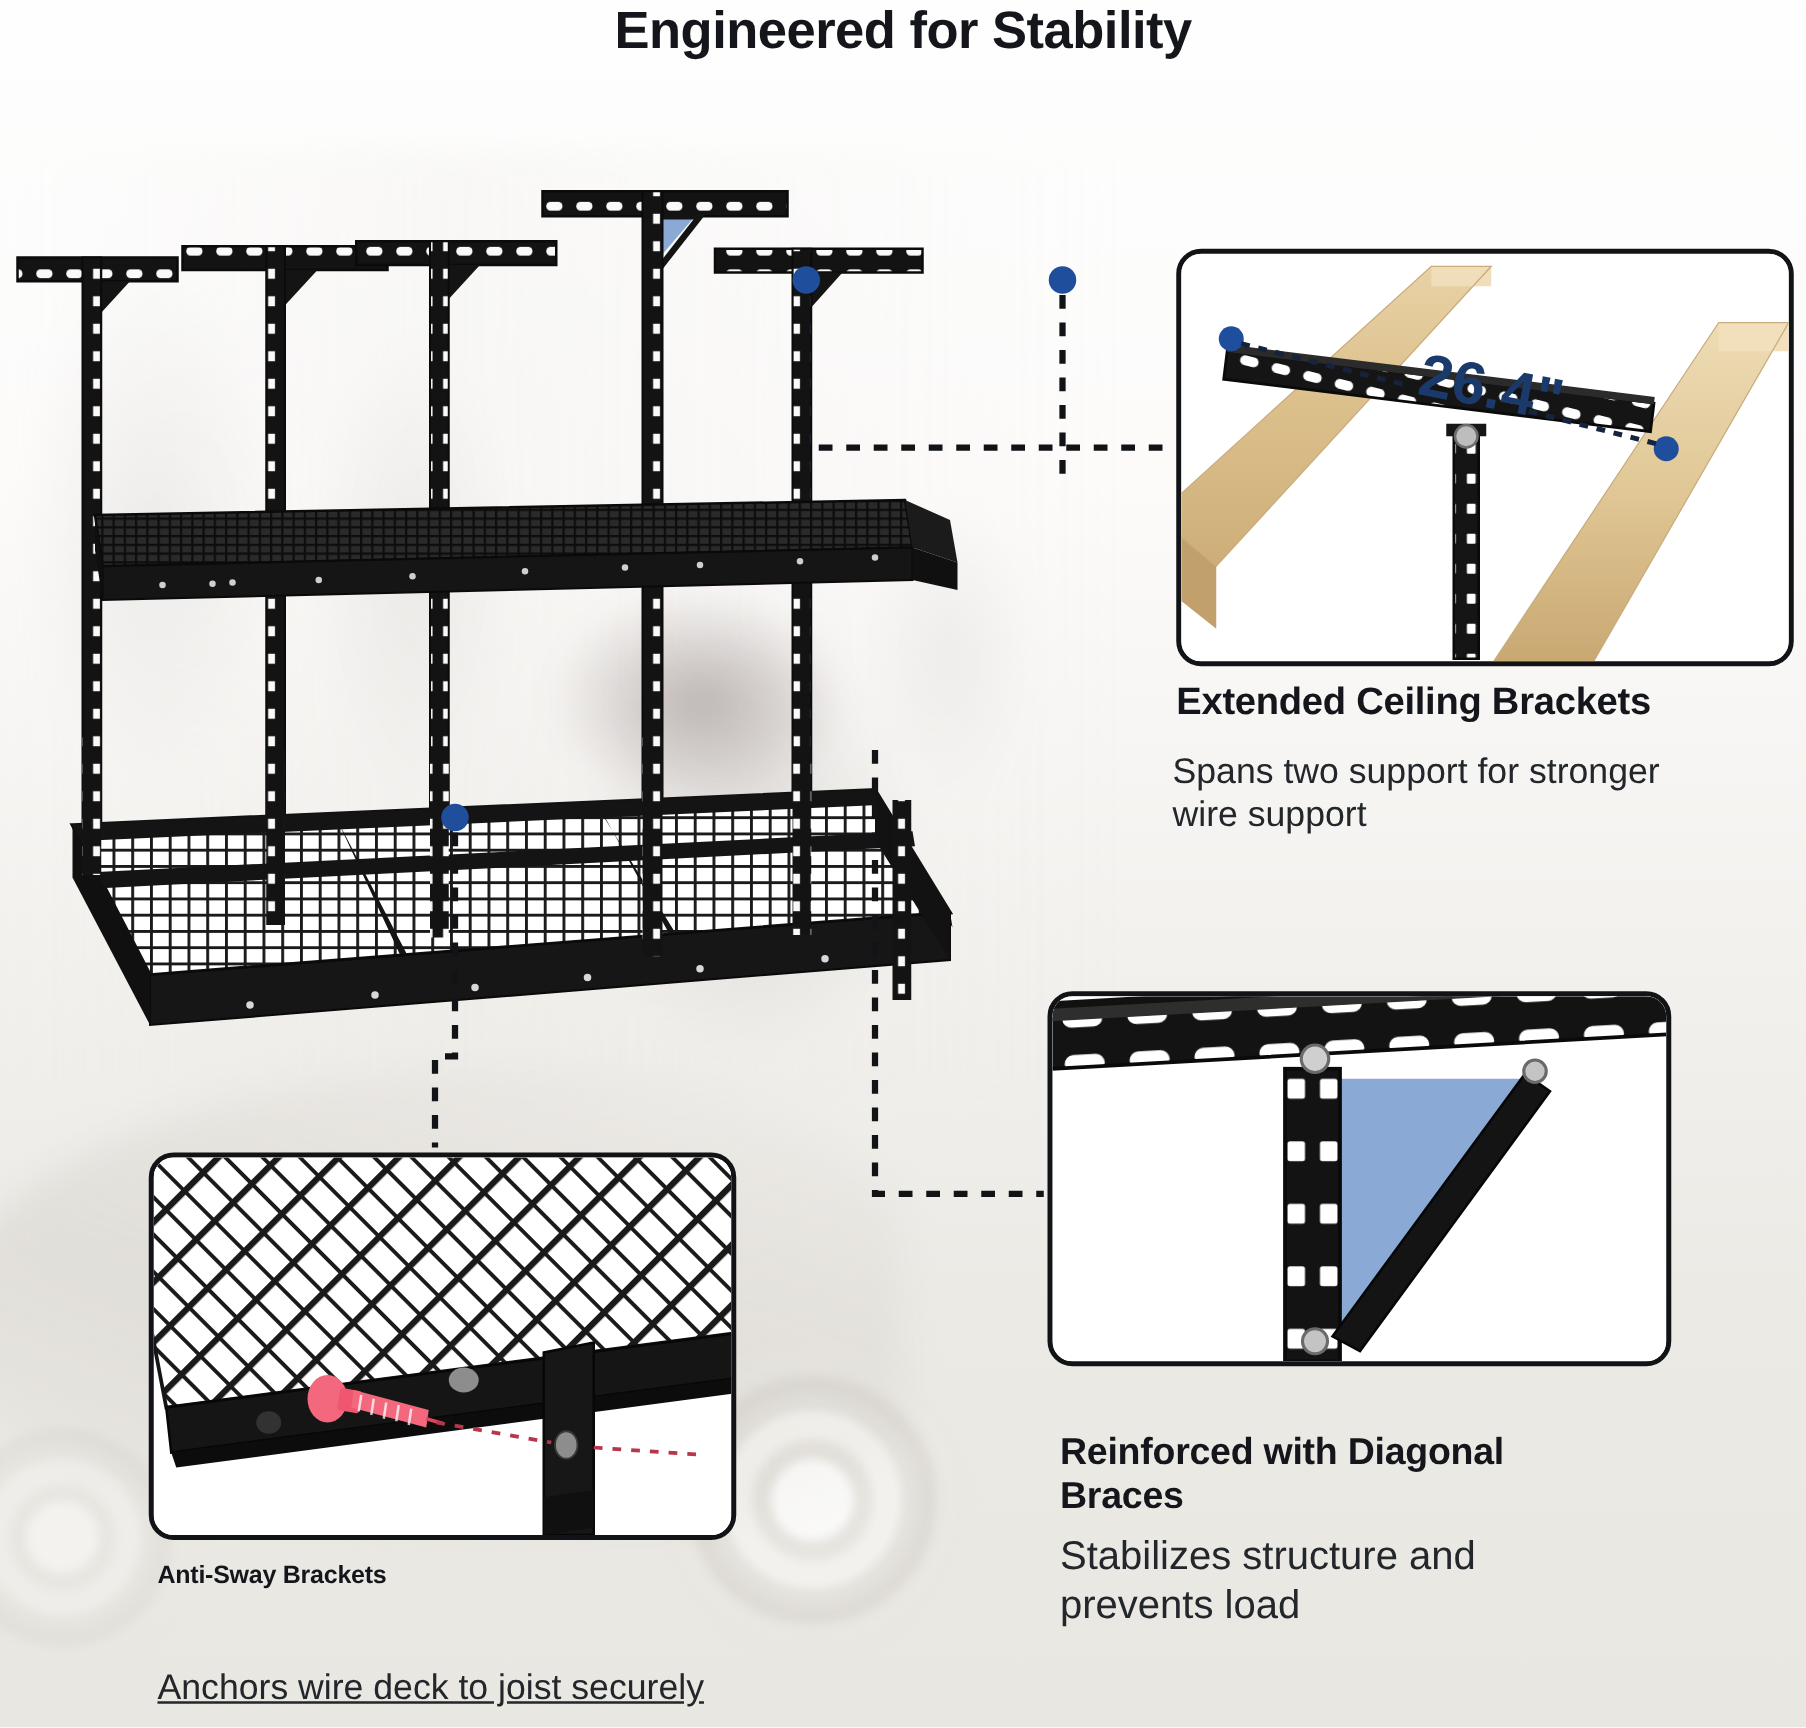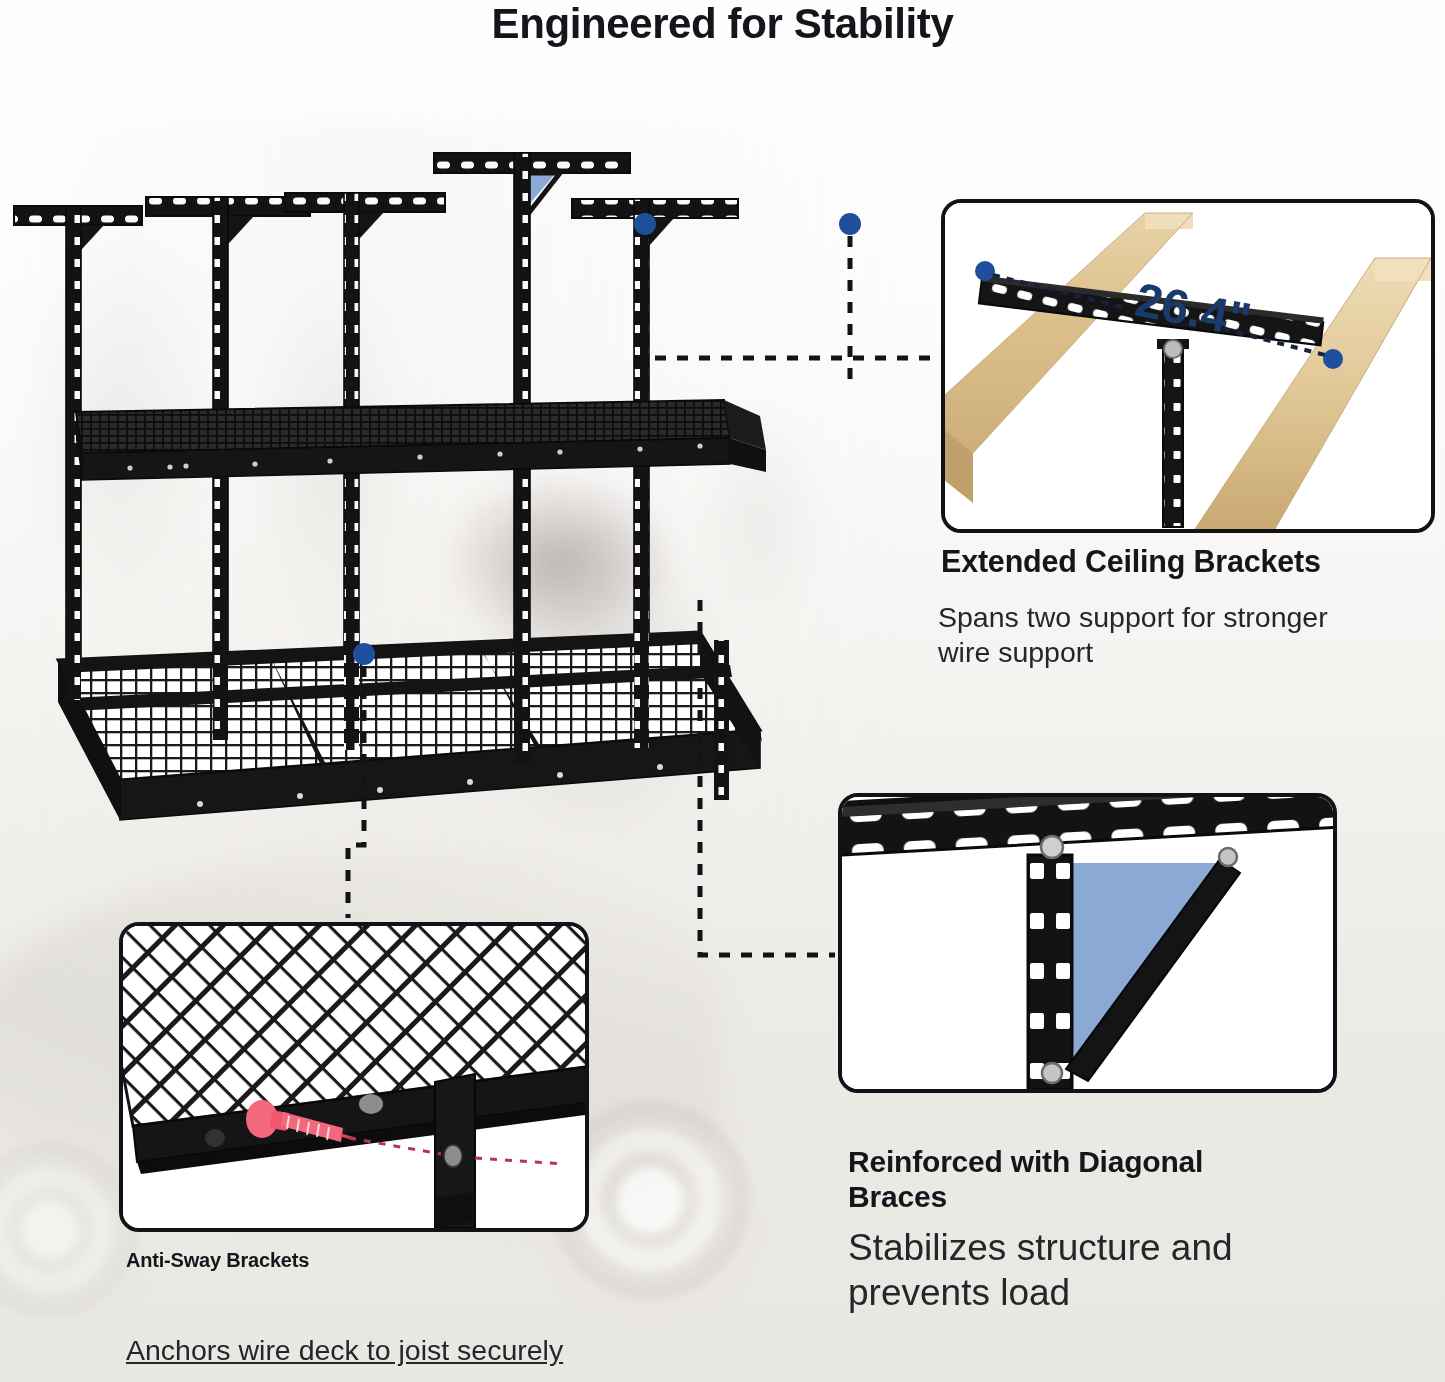--- a/index.html
+++ b/index.html
@@ -72,21 +72,21 @@
     position:absolute;font-weight:bold;color:#14161c;letter-spacing:-.2px;
     line-height:1.16;
   }
   .cap-body{
     position:absolute;color:#23262b;line-height:1.22;font-weight:400;
   }
   .cap-a-title{left:941px;top:544px;width:520px;font-size:30.5px;}
   .cap-a-body{left:938px;top:600px;width:480px;font-size:28.5px;}
 
   .cap-b-title{left:848px;top:1122px;width:470px;font-size:30px;margin-top:23px;}
-  .cap-b-body{left:848px;top:1225px;width:440px;font-size:37px;}
+  .cap-b-body{left:848px;top:1225px;width:440px;font-size:32px;}
 
   .cap-c-title{left:126px;top:1249px;width:520px;font-size:20px;}
   .cap-c-body{left:126px;top:1333px;width:620px;font-size:28.5px;text-decoration:underline;}
 
   
   #leaders{position:absolute;left:0;top:0;width:1445px;height:1382px;pointer-events:none;}
 </style>
 </head>
 <body>
 

